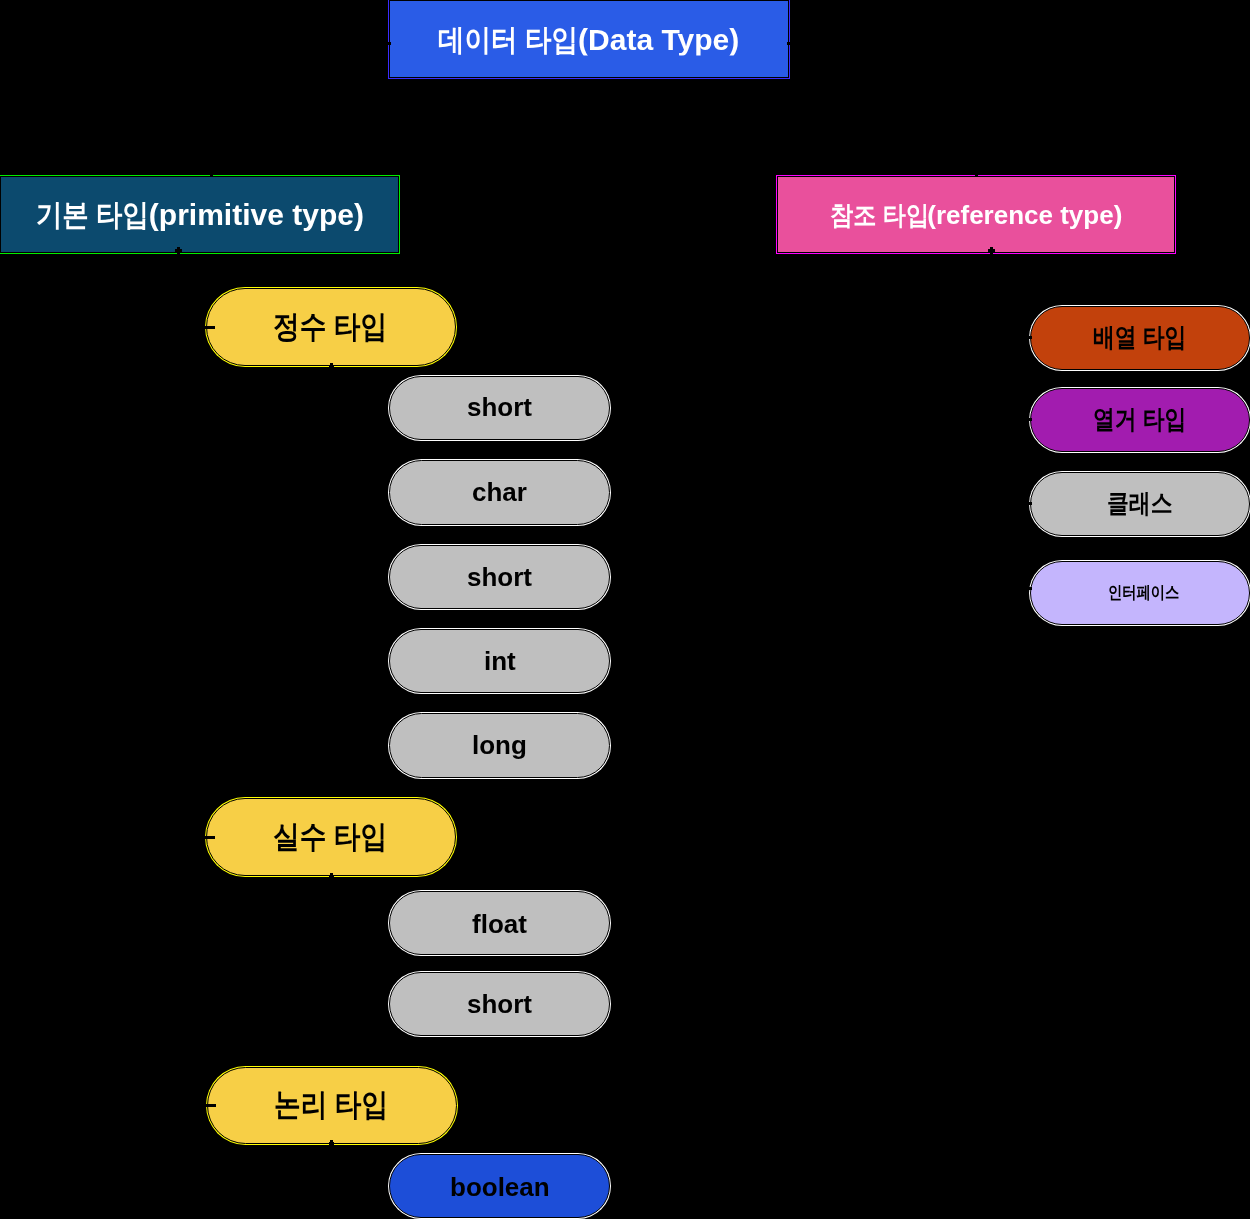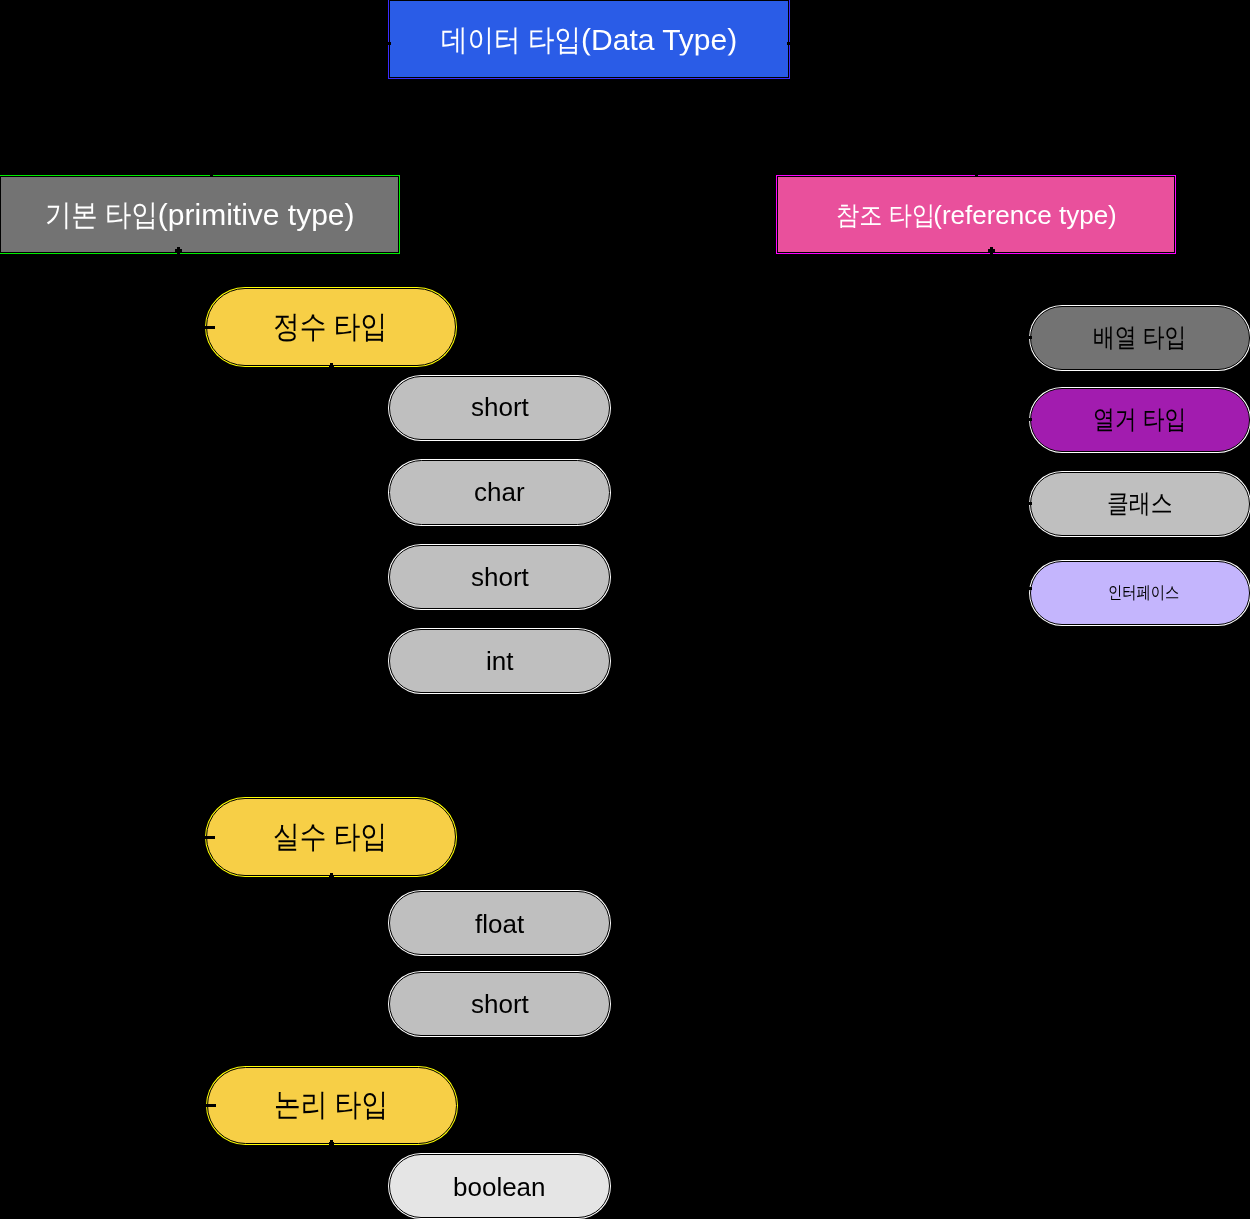--- a/index.html
+++ b/index.html
@@ -3,21 +3,21 @@
 <meta charset="utf-8">
 <title>데이터 타입(Data Type)</title>
 <style>
   html,body{margin:0;padding:0;background:#000;}
   body{width:1250px;height:1219px;overflow:hidden;
        font-family:"Liberation Sans",sans-serif;}
   #canvas{position:relative;width:1250px;height:1219px;background:#000;overflow:hidden;}
 
   .node{position:absolute;box-sizing:border-box;display:flex;align-items:center;
         justify-content:center;text-align:center;white-space:nowrap;
-        border:1px solid #000;line-height:1;font-weight:400;
+        border:1px solid #000;line-height:1;font-weight:700;
         -webkit-font-smoothing:antialiased;transform:translateZ(0);}
   .node>span{display:block;will-change:transform;}
   .node .ko{display:inline-block;transform-origin:left center;}
   .rect{border-radius:0;}
   .pill{border-radius:999px;}
 
   
   .edge{position:absolute;background:#000;}
   #edges-under{position:absolute;inset:0;z-index:1;}
   #nodes{position:absolute;inset:0;z-index:2;}
@@ -42,21 +42,21 @@
       <div class="edge" style="left: 331.5px; top: 921.5px; width: 57.5px; height: 3px; background: rgb(0, 0, 0);"></div>
       <div class="edge" style="left: 330px; top: 874px; width: 3px; height: 130px; background: rgb(0, 0, 0);"></div>
       <div class="edge" style="left: 331.5px; top: 1002.5px; width: 57.5px; height: 3px; background: rgb(0, 0, 0);"></div>
       <div class="edge" style="left: 330px; top: 1141px; width: 3px; height: 45px; background: rgb(0, 0, 0);"></div>
       <div class="edge" style="left: 331.5px; top: 1184.5px; width: 57.5px; height: 3px; background: rgb(0, 0, 0);"></div>
     </div>
   <div id="nodes">
       <div class="node rect" style="left: 389px; top: 0px; width: 400px; height: 78px; background: rgb(42, 92, 231); box-shadow: rgb(58, 43, 255) 0px 0px 0px 1px; color: rgb(255, 255, 255); font-size: 30px;">
         <span style="transform: translate(0px, 0.5px);"><span class="ko" style="transform: scaleX(0.884177); margin-right: -18.3px;">데이터 타입</span>(Data Type)</span>
       </div>
-      <div class="node rect" style="left: 0px; top: 176px; width: 399px; height: 77px; background: #737373; box-shadow: rgb(0, 238, 0) 0px 0px 0px 1px; color: rgb(255, 255, 255); font-size: 30px;">
+      <div class="node rect" style="left: 0px; top: 176px; width: 399px; height: 77px; background: #0c4a6e; box-shadow: rgb(0, 238, 0) 0px 0px 0px 1px; color: rgb(255, 255, 255); font-size: 30px;">
         <span><span class="ko" style="transform: scaleX(0.878906); margin-right: -15.5px;">기본 타입</span>(primitive type)</span>
       </div>
       <div class="node rect" style="left: 777px; top: 176px; width: 398px; height: 77px; background: rgb(233, 80, 156); box-shadow: rgb(255, 0, 255) 0px 0px 0px 1px; color: rgb(255, 255, 255); font-size: 26px;">
         <span style="transform: translate(0px, -0.5px);"><span class="ko" style="transform: scaleX(0.890625); margin-right: -14px;">참조 타입</span>(reference type)</span>
       </div>
       <div class="node pill" style="left: 206px; top: 288px; width: 250px; height: 78px; background: rgb(247, 207, 70); box-shadow: rgb(255, 255, 0) 0px 0px 0px 1px; color: rgb(0, 0, 0); font-size: 31px;">
         <span style="transform: translate(-1px, -1px);"><span class="ko" style="transform: scaleX(0.86015); margin-right: -18.6px;">정수 타입</span></span>
       </div>
       <div class="node pill" style="left: 206px; top: 798px; width: 250px; height: 78px; background: rgb(247, 207, 70); box-shadow: rgb(255, 255, 0) 0px 0px 0px 1px; color: rgb(0, 0, 0); font-size: 31px;">
         <span style="transform: translate(-1px, -1px);"><span class="ko" style="transform: scaleX(0.86015); margin-right: -18.6px;">실수 타입</span></span>
@@ -69,30 +69,33 @@
       </div>
       <div class="node pill" style="left: 389px; top: 460.2px; width: 221px; height: 64.4px; background: rgb(191, 191, 191); box-shadow: rgb(255, 255, 255) 0px 0px 0px 1px; color: rgb(0, 0, 0); font-size: 26px;">
         <span>char</span>
       </div>
       <div class="node pill" style="left: 389px; top: 544.6px; width: 221px; height: 64.4px; background: rgb(191, 191, 191); box-shadow: rgb(255, 255, 255) 0px 0px 0px 1px; color: rgb(0, 0, 0); font-size: 26px;">
         <span>short</span>
       </div>
       <div class="node pill" style="left: 389px; top: 629px; width: 221px; height: 64.4px; background: rgb(191, 191, 191); box-shadow: rgb(255, 255, 255) 0px 0px 0px 1px; color: rgb(0, 0, 0); font-size: 26px;">
         <span>int</span>
       </div>
+      <div class="node pill" style="left: 389px; top: 713.4px; width: 221px; height: 64.4px; background: rgb(191, 191, 191); box-shadow: rgb(255, 255, 255) 0px 0px 0px 1px; color: rgb(0, 0, 0); font-size: 26px;">
+        <span style="transform: translate(0px, -1px);">long</span>
+      </div>
       <div class="node pill" style="left: 389px; top: 890.8px; width: 221px; height: 64.4px; background: rgb(191, 191, 191); box-shadow: rgb(255, 255, 255) 0px 0px 0px 1px; color: rgb(0, 0, 0); font-size: 26px;">
         <span style="transform: translate(0px, 1px);">float</span>
       </div>
       <div class="node pill" style="left: 389px; top: 971.8px; width: 221px; height: 64.4px; background: rgb(191, 191, 191); box-shadow: rgb(255, 255, 255) 0px 0px 0px 1px; color: rgb(0, 0, 0); font-size: 26px;">
         <span>short</span>
       </div>
-      <div class="node pill" style="left: 389px; top: 1153.8px; width: 221px; height: 64.4px; background: #e5e5e5; box-shadow: rgb(255, 255, 255) 0px 0px 0px 1px; color: rgb(0, 0, 0); font-size: 26px; align-items: center;">
+      <div class="node pill" style="left: 389px; top: 1153.8px; width: 221px; height: 64.4px; background: #1d4ed8; box-shadow: rgb(255, 255, 255) 0px 0px 0px 1px; color: rgb(0, 0, 0); font-size: 26px; align-items: center;">
         <span style="transform: translate(0px, 1px);">boolean</span>
       </div>
-      <div class="node pill" style="left: 1030px; top: 305.8px; width: 220px; height: 64.4px; background: #737373; box-shadow: rgb(255, 255, 255) 0px 0px 0px 1px; color: rgb(0, 0, 0); font-size: 26px;">
+      <div class="node pill" style="left: 1030px; top: 305.8px; width: 220px; height: 64.4px; background: #c2410c; box-shadow: rgb(255, 255, 255) 0px 0px 0px 1px; color: rgb(0, 0, 0); font-size: 26px;">
         <span style="transform: translate(0px, -1px);"><span class="ko" style="transform: scaleX(0.83964); margin-right: -17.8px;">배열 타입</span></span>
       </div>
       <div class="node pill" style="left: 1030px; top: 387.6px; width: 220px; height: 64.4px; background: #a21caf; box-shadow: rgb(255, 255, 255) 0px 0px 0px 1px; color: rgb(0, 0, 0); font-size: 26px;">
         <span style="transform: translate(0px, -1px);"><span class="ko" style="transform: scaleX(0.83964); margin-right: -17.8px;">열거 타입</span></span>
       </div>
       <div class="node pill" style="left: 1030px; top: 471.6px; width: 220px; height: 64.4px; background: rgb(191, 191, 191); box-shadow: rgb(255, 255, 255) 0px 0px 0px 1px; color: rgb(0, 0, 0); font-size: 26px;">
         <span style="transform: translate(0px, -1px);"><span class="ko" style="transform: scaleX(0.839744); margin-right: -12.5px;">클래스</span></span>
       </div>
       <div class="node pill" style="left: 1030px; top: 561px; width: 220px; height: 64.4px; background: #c4b5fd; box-shadow: rgb(255, 255, 255) 0px 0px 0px 1px; color: rgb(0, 0, 0); font-size: 17px;">
         <span style="transform: translate(0px, -1px);"><span class="ko" style="transform: scaleX(0.84); margin-right: -20.8px;">인터페이스</span></span>

